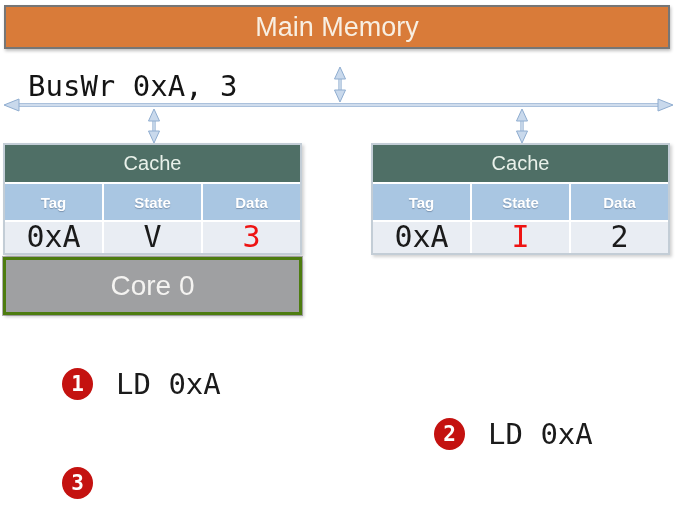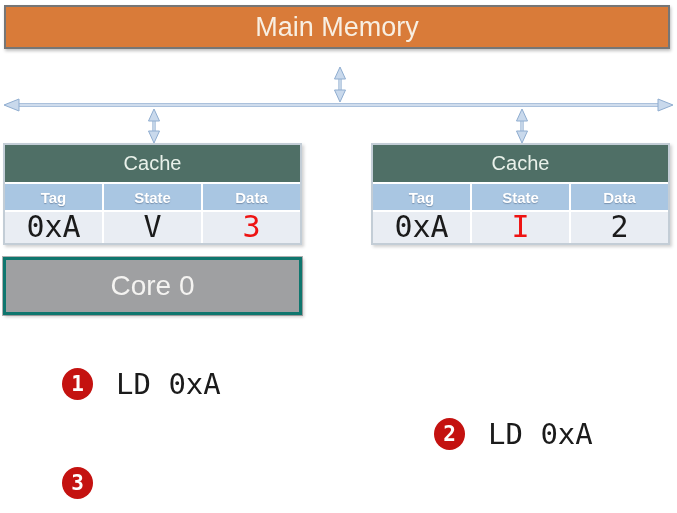--- a/index.html
+++ b/index.html
@@ -60,21 +60,21 @@
     height: 37px;
     background: #4f6f66;
     border-bottom: 2px solid #ffffff;
     display: flex; align-items: center; justify-content: center;
     color: #e9f1ea;
     font-size: 20px;
   }
   .cache-cols {
     display: flex;
     gap: 2px;
-    height: 26px;
+    height: 36px;
     margin-bottom: 2px;
   }
   .cache-col {
     flex: 1;
     background: #a9c6e2;
     display: flex; align-items: center; justify-content: center;
     color: #ffffff;
     font-size: 15px;
     font-weight: bold;
     text-shadow: 0 1px 1px rgba(96,119,148,0.65);
@@ -95,21 +95,21 @@
     text-align: right;
   }
 
   
   .core {
     position: absolute;
     top: 257px;
     width: 299px; height: 58px;
     box-sizing: border-box;
     background: #9fa0a2;
-    border: 3px solid #0f766e;
+    border: 3px solid #4d7c0f;
     box-shadow: 0 0 0 1px rgba(80,80,80,0.45), 2px 2px 3px rgba(0,0,0,0.2);
     display: flex; align-items: center; justify-content: center;
     color: #f4f3f1;
     font-size: 28px;
   }
   .core.left  { left: 3px; }
   .core.right { left: 371px; }
 
   
   .step {
@@ -137,20 +137,21 @@
 </style>
 </head>
 <body>
 
 <div class="stage">
 
   <div class="mem-box">
     <span>Main Memory</span>
   </div>
 
+  <div class="bus-label mono">BusWr 0xA, 3</div>
 
   <svg class="arrow-layer" viewBox="0 0 677 513" xmlns="http://www.w3.org/2000/svg">
 
     <g>
       <line x1="16" y1="105" x2="661" y2="105" stroke="#8fadd0" stroke-width="3.4"></line>
       <line x1="16" y1="105" x2="661" y2="105" stroke="#e6eef7" stroke-width="1.4"></line>
       <polygon points="4,105 19,99 19,111" fill="#c9d9ec" stroke="#8fadd0" stroke-width="1"></polygon>
       <polygon points="673,105 658,99 658,111" fill="#c9d9ec" stroke="#8fadd0" stroke-width="1"></polygon>
     </g>
 

